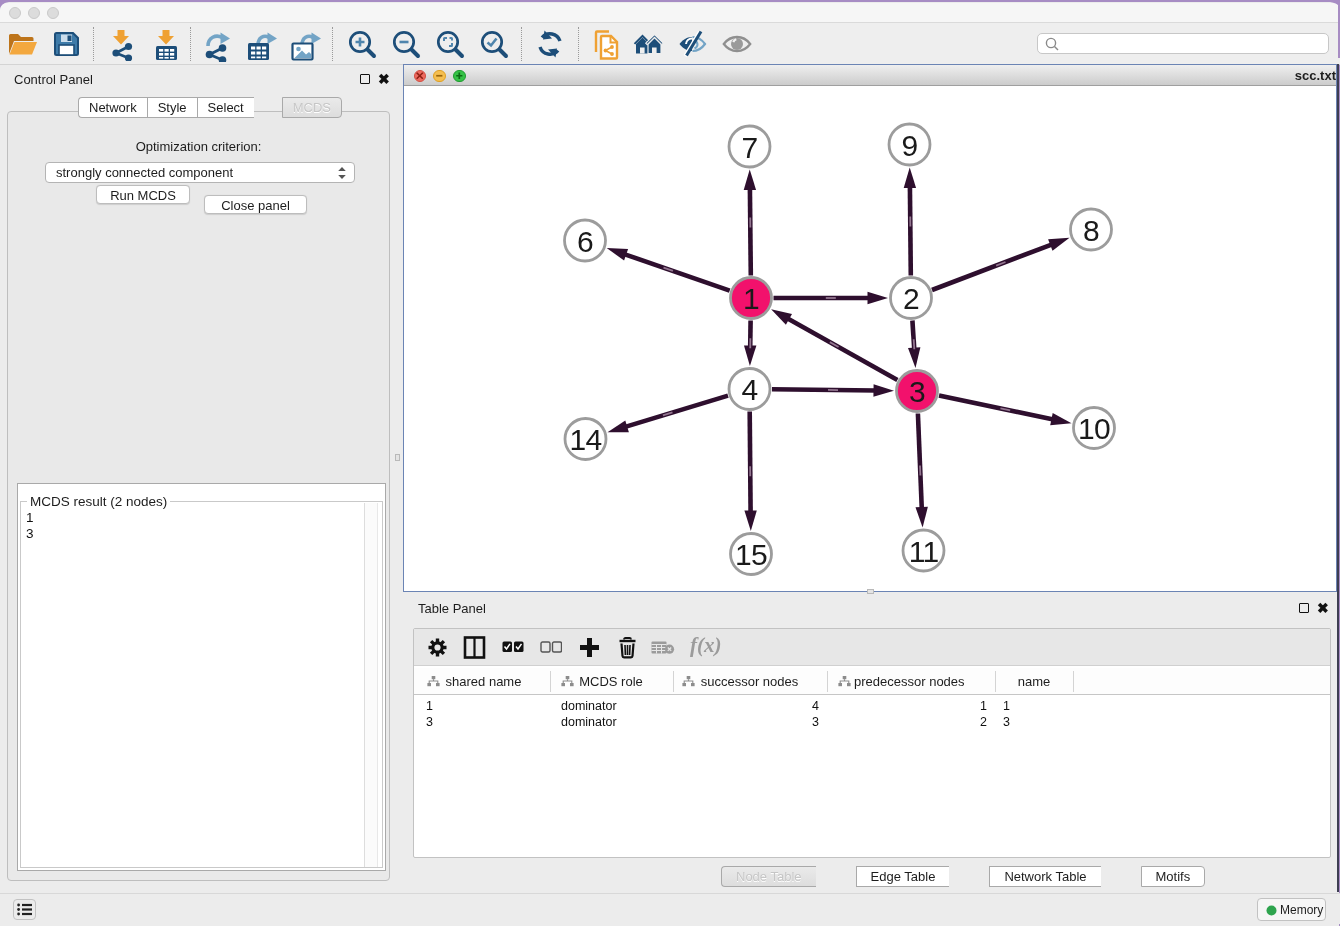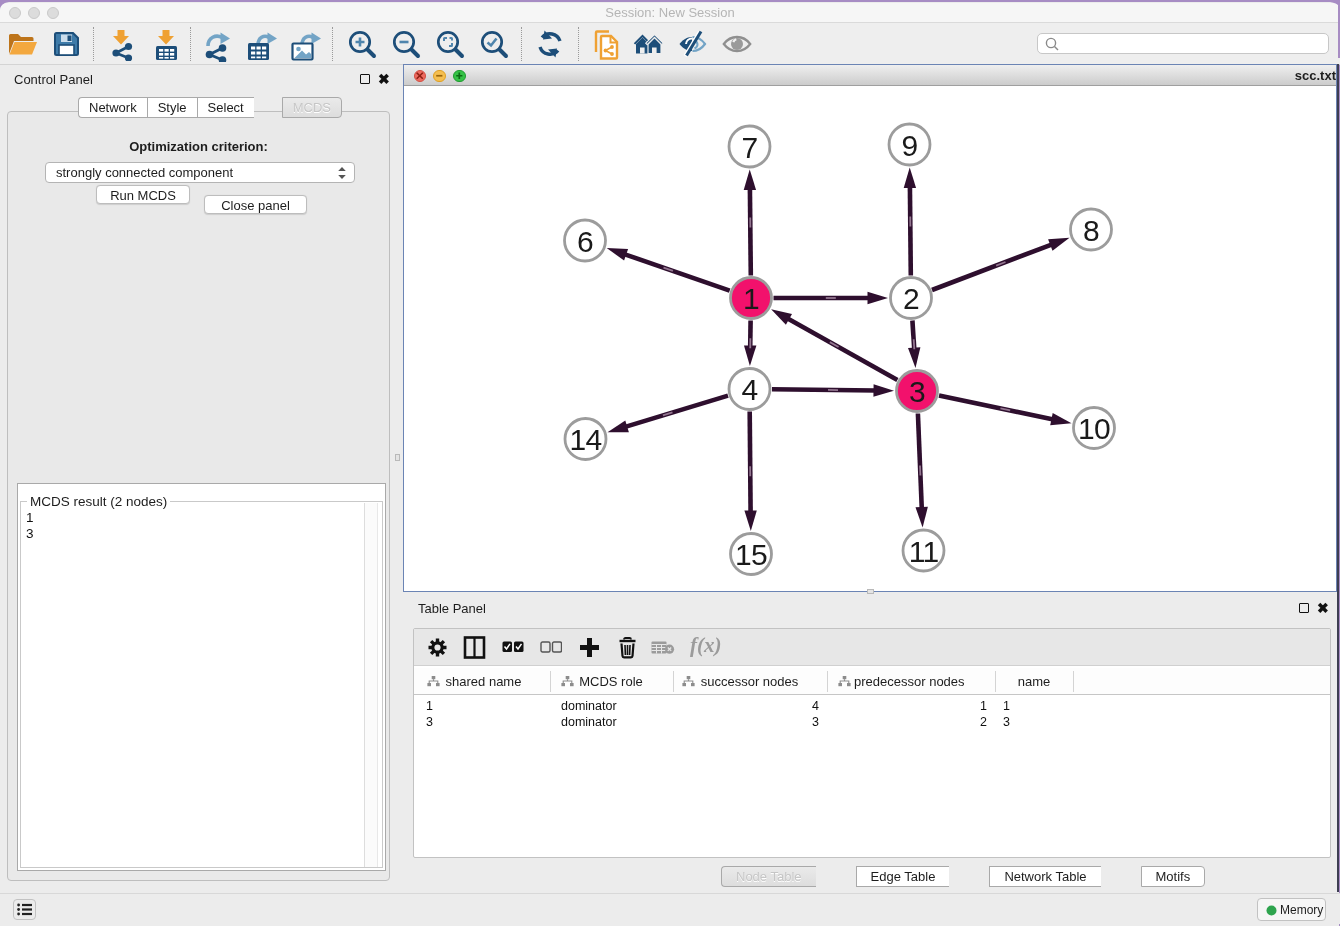--- a/index.html
+++ b/index.html
@@ -21,21 +21,21 @@
 .panel-title { position:absolute; left:14px; top:7px; font-size:13px; color:#1d1d1d; }
 .wbtn-max { position:absolute; width:10px; height:10px; border:1.5px solid #111; border-radius:1px; }
 .wbtn-x { position:absolute; font-size:14px; font-weight:bold; color:#111; line-height:10px; }
 
 .tabrow { position:absolute; display:flex; height:21px; z-index:2; }
 .tab { font-size:13px; color:#1d1d1d; background:#fff; border:1px solid #A9A9A9; border-right:none; padding:2px 10px 17px 10px; text-align:center; }
 .tab:first-child { border-radius:4px 0 0 4px; }
 .tab:last-child { border-radius:0 4px 4px 0; border-right:1px solid #A9A9A9; }
 .tab.sel { background:linear-gradient(#EAEAEA,#DDDDDD); color:#C6C6C6; text-shadow:0 1px 0 #fff;margin-left:28px; }
 #cp-content { position:absolute; left:7px; top:46px; width:383px; height:770px; border:1px solid #BEBEBE; border-radius:4px; background:#E9E9E9; }
-#opt-label { position:absolute; left:0; top:27px; width:100%; text-align:center; font-size:13px; color:#1d1d1d;font-weight:bold; }
+#opt-label { position:absolute; left:0; top:27px; width:100%; text-align:center; font-size:13px; color:#1d1d1d; }
 #combo { position:absolute; left:37px; top:50px; width:310px; height:21px; background:#fff; border:1px solid #B4B4B4; border-radius:4px; font-size:13px; color:#1d1d1d; padding:2px 0 0 10px; }
 .aquabtn { position:absolute; height:19px; background:#fff; border:1px solid #BDBDBD; border-radius:4px; font-size:13px; color:#1d1d1d; text-align:center; padding-top:1.5px; box-shadow:0 0.5px 1px rgba(0,0,0,0.12); }
 #mcds-box { position:absolute; left:17px; top:418px; width:369px; height:388px; background:#fff; border:1px solid #A9A9A9; }
 #mcds-legend { position:absolute; left:2px; top:17px; width:363px; height:367px; border:1px solid #C9C9C9; }
 #mcds-legend-label { position:absolute; left:6px; top:-8px; background:#fff; padding:0 3px; font-size:13.5px; color:#1d1d1d; }
 #mcds-scroll { position:absolute; right:4px; top:1px; width:14px; height:364px; background:#FBFBFB; border-left:1px solid #DDDDDD; border-right:1px solid #E8E8E8; }
 .mcds-line { position:absolute; left:5px; font-size:13.5px; color:#111; }
 
 #vdivider { position:absolute; left:393px; top:65px; width:10px; height:828px; background:#ECECEC; }
 #vdiv-handle { position:absolute; left:2px; top:389px; width:5px; height:7px; background:#E4E4E4; border:0.5px solid #B9B9B9; }
@@ -65,21 +65,20 @@
 svg { display:block; }
 </style>
 </head>
 <body>
 <div id="win"></div>
 
 <div id="titlebar">
   <div class="tl" style="left:9px;"></div>
   <div class="tl" style="left:28px;"></div>
   <div class="tl" style="left:47px;"></div>
-  <div id="title-text">Session: New Session</div>
 </div>
 
 <div id="toolbar">
 
   <svg class="tbi" style="left:6px;" width="33" height="30" viewBox="0 0 33 30">
     <path d="M3 25 V6.5 Q3 5 4.5 5 H12 L15 8 H26 Q27.5 8 27.5 9.5 V12 L8 12 L3 25 Z" fill="#BD741A"></path>
     <path d="M8.5 13 H31 L26 25.5 H3.5 Z" fill="#F3A83F"></path>
   </svg>
 
   <svg class="tbi" style="left:51px;" width="31" height="30" viewBox="0 0 31 30">

